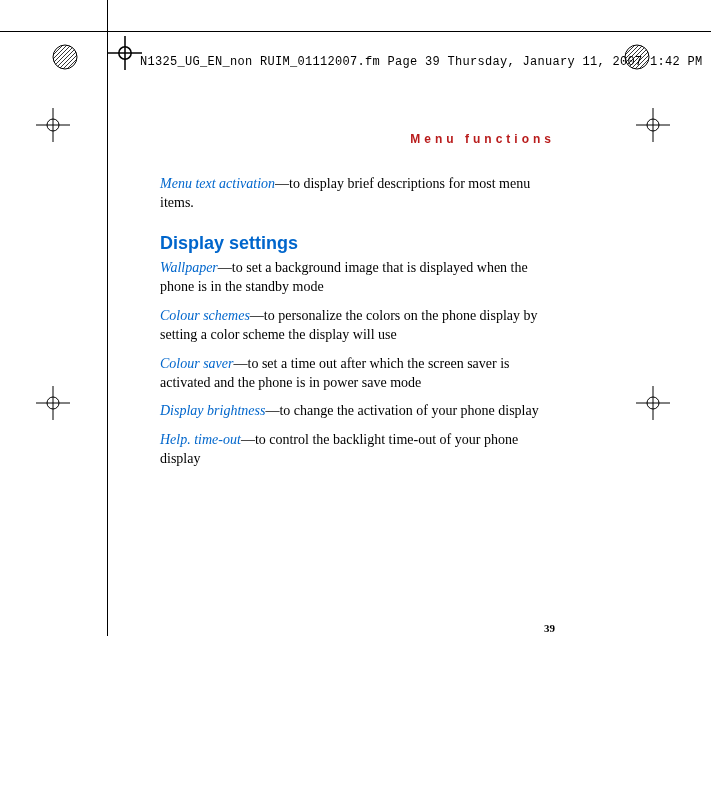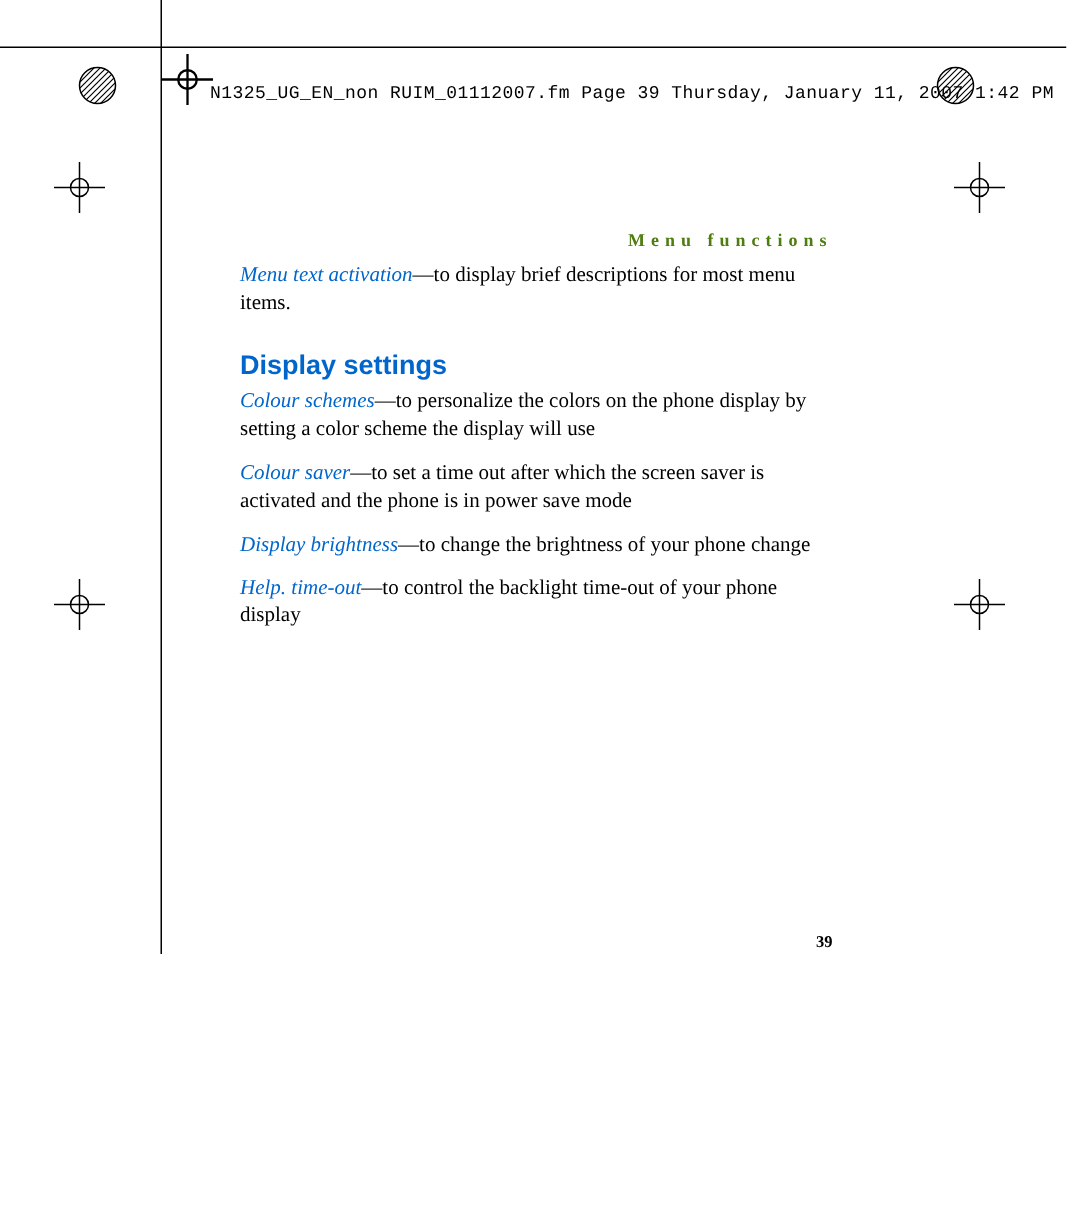--- a/index.html
+++ b/index.html
@@ -11,21 +11,21 @@
   .h2{left:0;top:673px;width:711px;height:1px}
   
   .reg{position:absolute;width:26px;height:26px}
   .reg svg{width:26px;height:26px;display:block}
   
   .cross{position:absolute;width:34px;height:34px}
   .cross svg{width:34px;height:34px;display:block}
   
   .meta{position:absolute;left:140px;top:55px;right:20px;font-family:'Courier New',monospace;font-size:12px;color:#000;white-space:nowrap;letter-spacing:0.3px}
   
-  .runhead{position:absolute;right:156px;top:153px;font-family:Liberation Serif, serif;font-size:12px;font-weight:bold;letter-spacing:4px;color:#4d7c0f}
+  .runhead{position:absolute;right:156px;top:132px;font-family:Liberation Sans, sans-serif;font-size:12px;font-weight:bold;letter-spacing:4px;color:#b91c1c}
   
   .body{position:absolute;left:160px;top:175px;width:400px;font-size:14px;line-height:1.35}
   .body p{margin:0 0 10px 0}
   .link{color:#0066cc;font-style:italic}
   .h2t{color:#0066cc;font-family:Verdana,Arial,sans-serif;font-weight:bold;font-size:18px;margin:18px 0 4px 0}
   .pgnum{position:absolute;right:156px;top:622px;font-family:Liberation Serif, serif;font-size:11px;font-weight:bold}
 </style>
 </head>
 <body>
 <div class="page">
@@ -141,27 +141,30 @@
 
 <div class="body">
   <p>
     <span class="link">Menu text activation</span><span>—to display brief descriptions for most menu items.</span>
   </p>
 
   <div class="h2t">Display settings</div>
 
 
   <p>
+    <span class="link">Wallpaper</span><span>—to set a background image that is displayed when the phone is in the standby mode</span>
+  </p>
+  <p>
     <span class="link">Colour schemes</span><span>—to personalize the colors on the phone display by setting a color scheme the display will use</span>
   </p>
   <p>
     <span class="link">Colour saver</span><span>—to set a time out after which the screen saver is activated and the phone is in power save mode</span>
   </p>
   <p>
-    <span class="link">Display brightness</span><span>—to change the brightness of your phone change</span>
+    <span class="link">Display brightness</span><span>—to change the activation of your phone display</span>
   </p>
   <p>
     <span class="link">Help. time-out</span><span>—to control the backlight time-out of your phone display</span>
   </p>
 </div>
 
 <div class="pgnum">39</div>
 
 </div>
 

